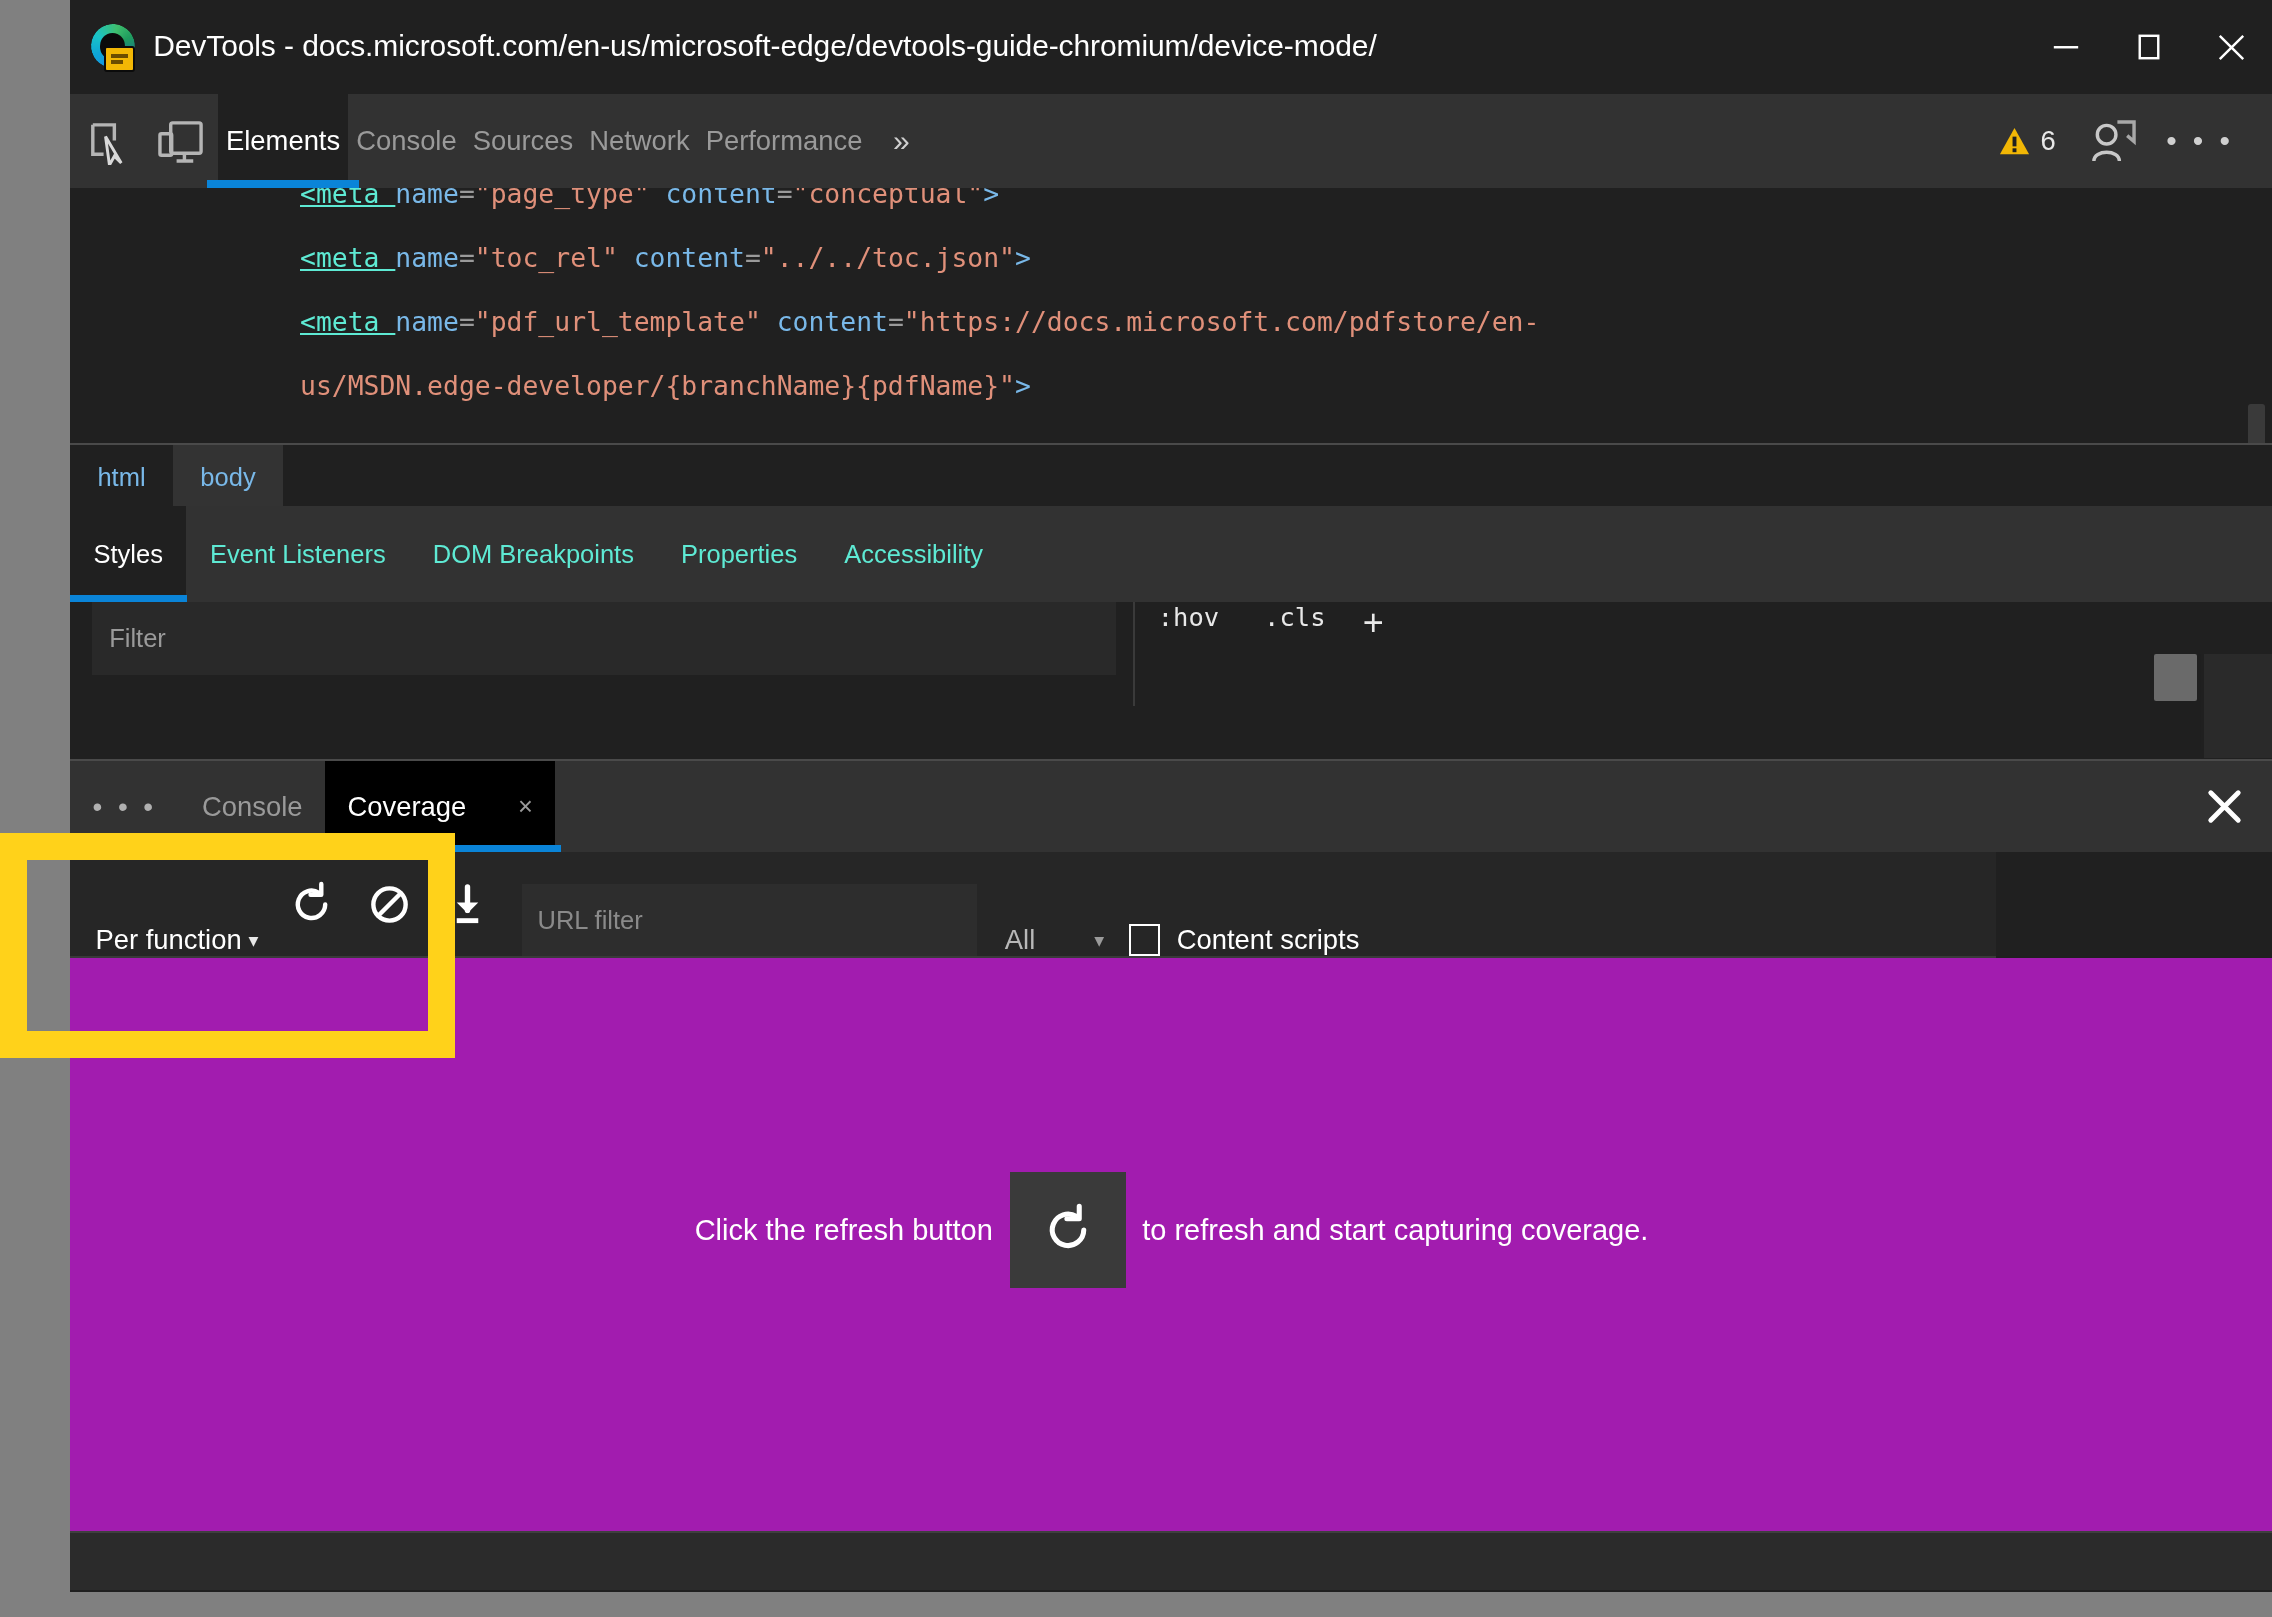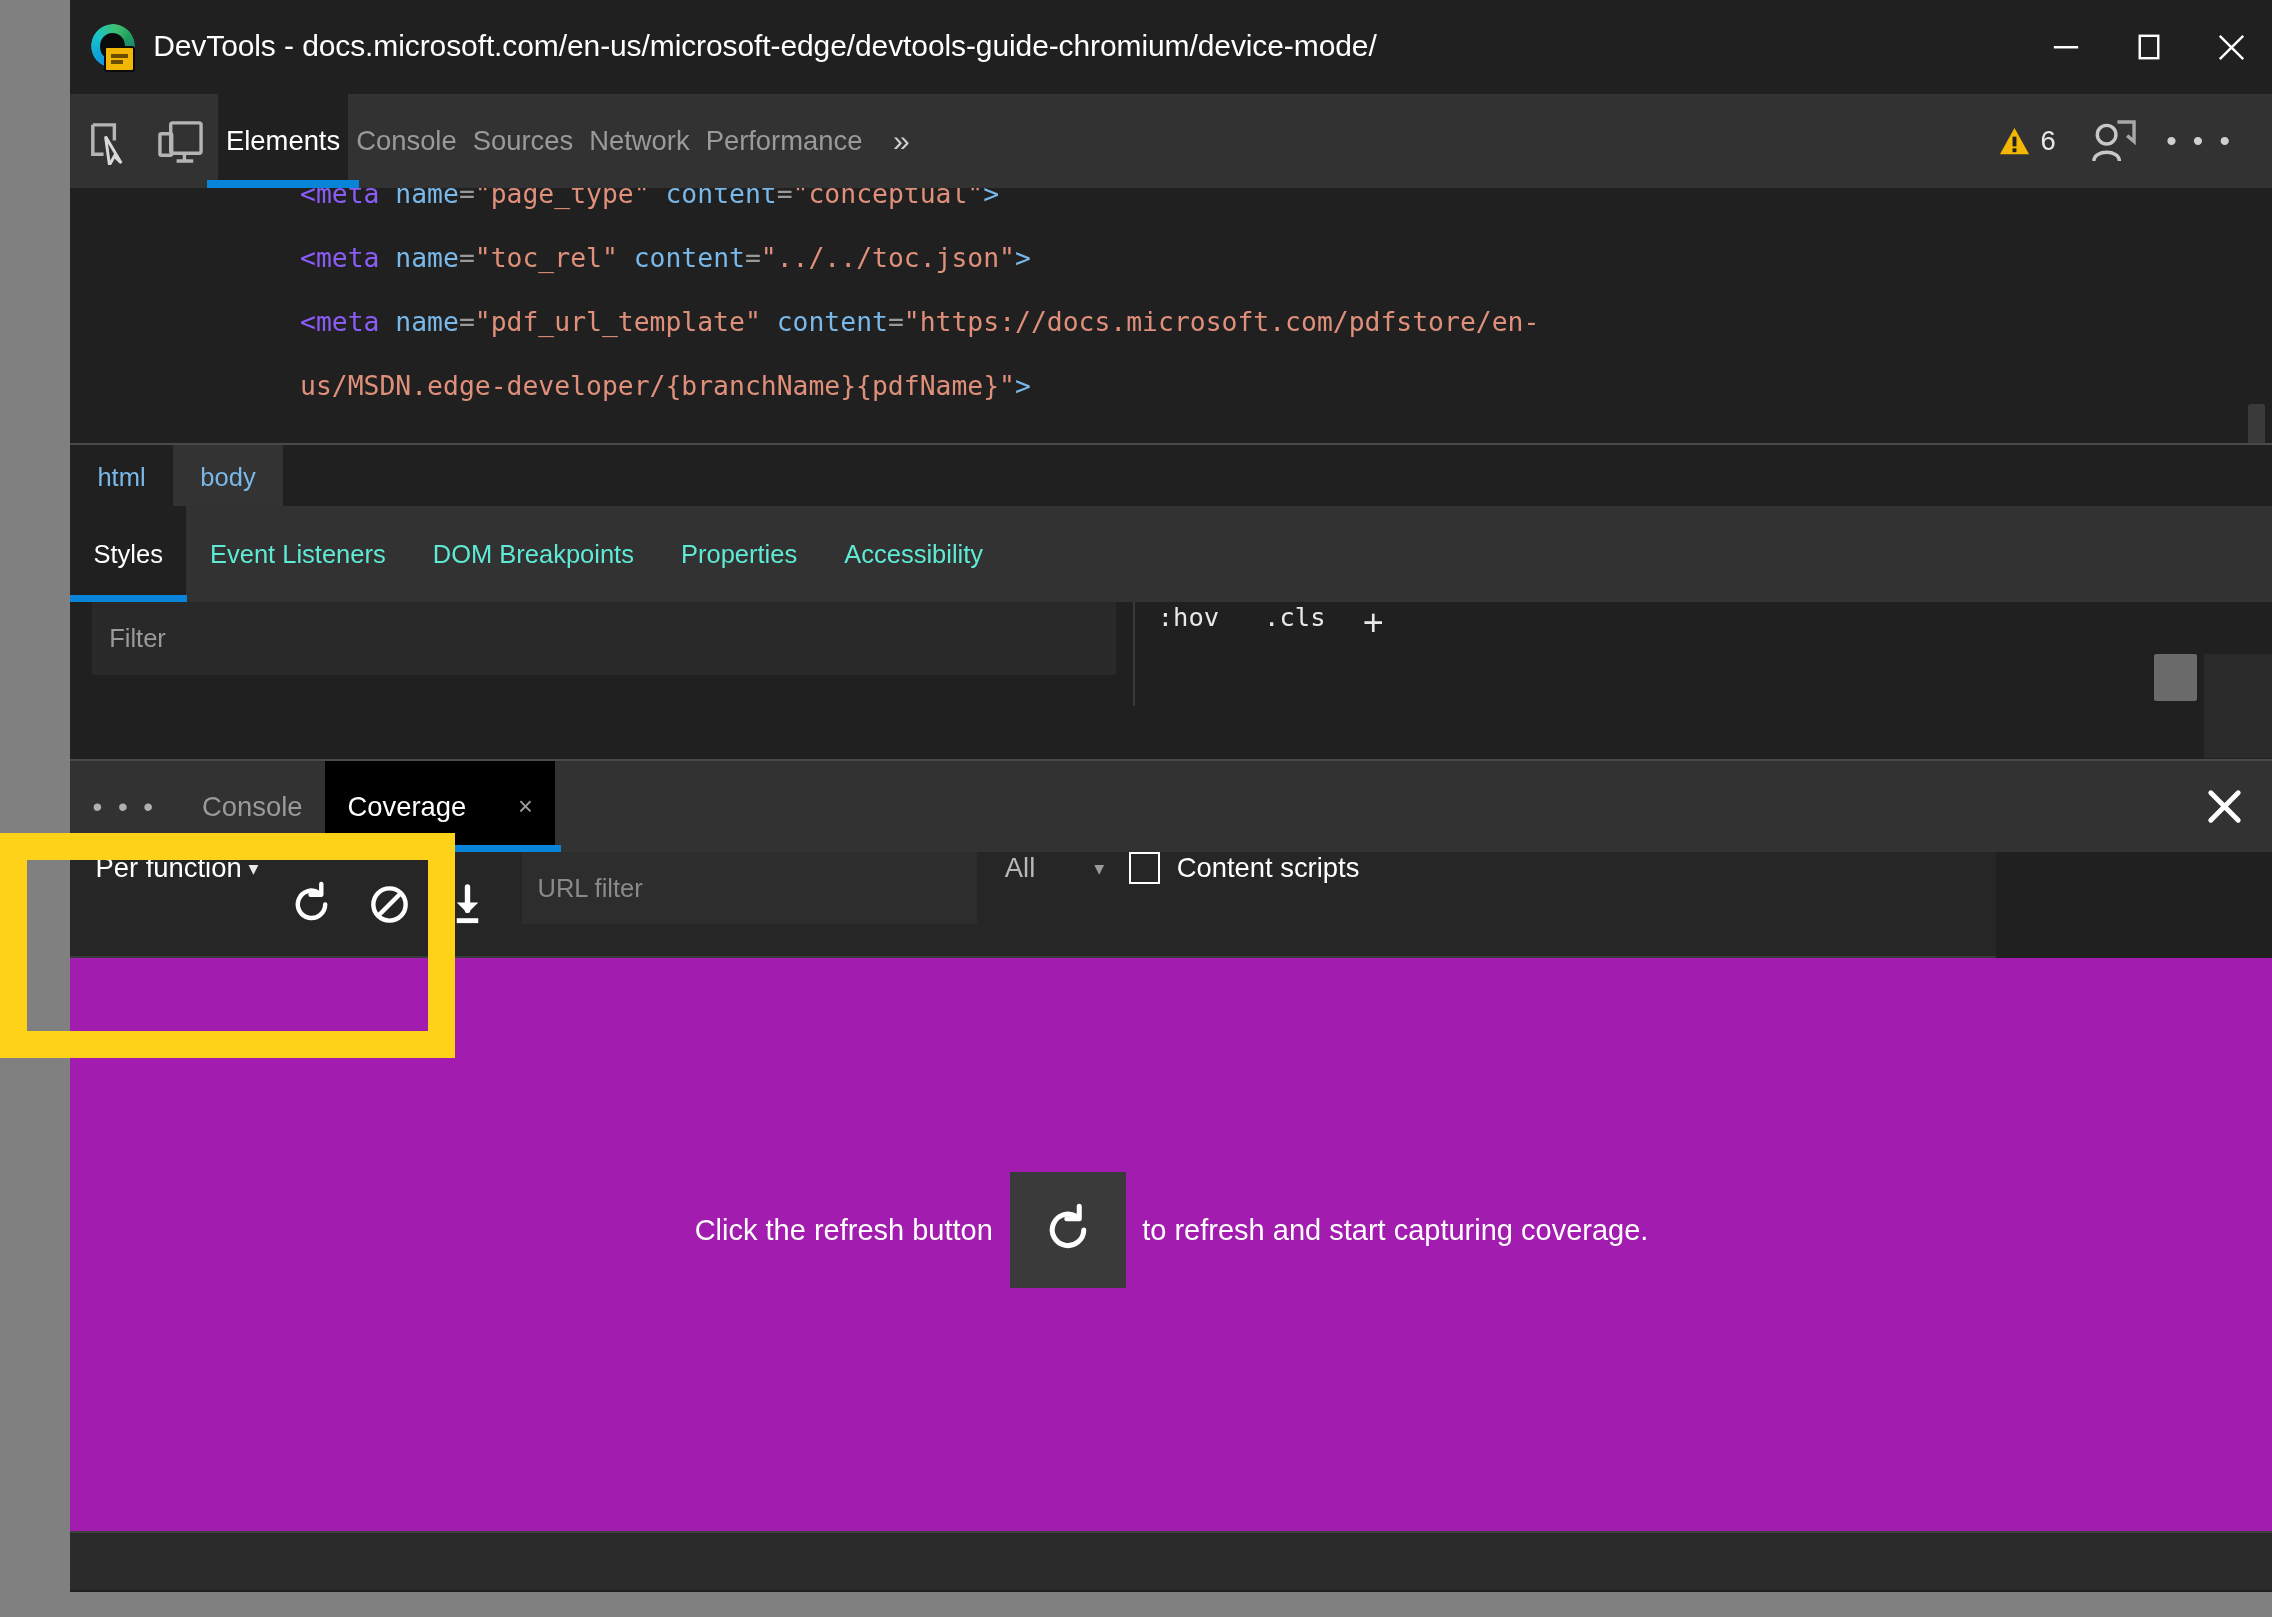--- a/index.html
+++ b/index.html
@@ -133,21 +133,21 @@
   }
   .codeline {
     font-family: "DejaVu Sans Mono", monospace;
     font-size: 26.4px;
     line-height: 64px;
     white-space: nowrap;
     padding-left: 230px;
   }
   .codeline.l1 { margin-top: -26.4px; }
   .codeline.cont { padding-left: 230px; }
-  .tagc  { color: #8b5cf6; }
+  .tagc  { color: #5eead4; text-decoration: underline; }
   .attrc { color: #79b8e8; }
   .eqc   { color: #9a9a9a; }
   .valc  { color: #e0907a; }
   .punc  { color: #79b8e8; }
 
   .dom-scrollbar {
     position: absolute; right: 5.9px; top: 196px;
     width: 21.6px; height: 323px;
     background: #202020;
   }
@@ -270,21 +270,21 @@
   .drawer-close {
     margin-left: auto;
     width: 98px; display: flex; align-items: center; justify-content: center;
   }
 
   
   .covbar {
     position: relative;
     width: 1926px; height: 104px;
     background: #262626;
-    display: flex; align-items: flex-start;
+    display: flex; align-items: flex-end;
     border-bottom: 2px solid #3a3a3a;
   }
   .per-func {
     display: flex; align-items: center;
     color: #ffffff; font-size: 27.4px;
     padding: 0 13.7px 0 25.5px;
     white-space: nowrap;
   }
   .per-func .caret {
     margin-left: 6.9px; font-size: 19.6px; color: #e8e8e8;

